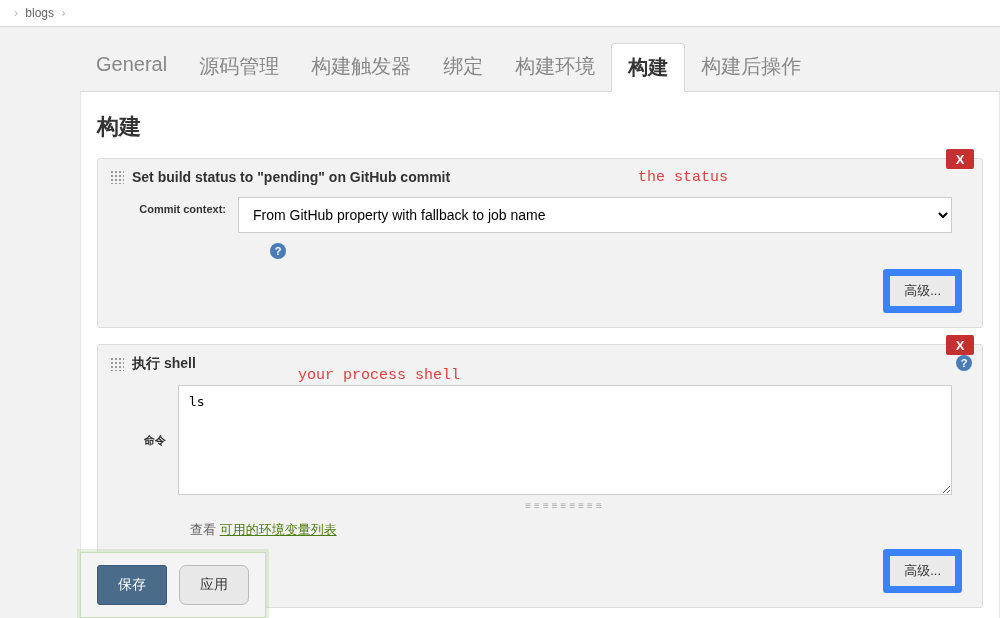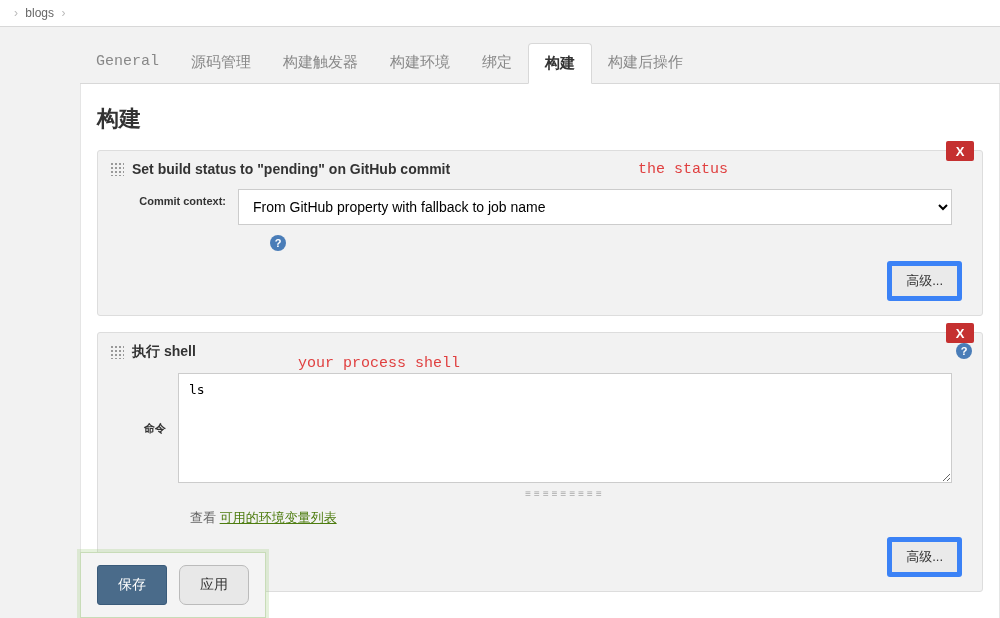--- a/index.html
+++ b/index.html
@@ -24,23 +24,22 @@
     .content { padding: 0 0 0 80px; }
     .tabbar {
       display: flex;
       border-bottom: 1px solid #d8d8d8;
       background: #f2f2f2;
       margin-top: 16px;
     }
     .tab {
       padding: 10px 16px;
       color: #888;
-      font-size: 15px;
-      cursor: pointer;
-      font-family: Liberation Mono, monospace;
+      font-size: 20px;
+      cursor: pointer;
     }
     .tab.active {
       background: #fff;
       border: 1px solid #d8d8d8;
       border-bottom: 1px solid #fff;
       margin-bottom: -1px;
       color: #333;
       font-weight: bold;
       border-radius: 4px 4px 0 0;
     }
@@ -131,21 +130,21 @@
       text-align: center;
       line-height: 16px;
       font-size: 11px;
       font-weight: bold;
       cursor: pointer;
     }
     .help-below { margin-left: 142px; margin-top: 6px; }
     .advanced-row { text-align: right; padding: 6px 20px 2px 0; }
     .advanced-btn {
       background: #eaeaea;
-      border: 5px solid #3b82f6;
+      border: 7px solid #3b82f6;
       padding: 6px 14px;
       font-size: 13px;
       cursor: pointer;
       border-radius: 3px;
       color: #333;
     }
     .textarea-box {
       width: 100%;
       height: 110px;
       padding: 8px 10px;
@@ -219,22 +218,22 @@
   <span class="sep">›</span>
   <span>blogs</span>
   <span class="sep">›</span>
 </div>
 
 <div class="content">
   <div class="tabbar">
     <div class="tab">General</div>
     <div class="tab">源码管理</div>
     <div class="tab">构建触发器</div>
+    <div class="tab">绑定</div>
     <div class="tab">构建环境</div>
-    <div class="tab">绑定</div>
     <div class="tab active">构建</div>
     <div class="tab">构建后操作</div>
   </div>
 
   <div class="page-body">
     <div class="page-title">构建</div>
 
     <div class="build-step">
       <button class="delete-btn">X</button>
       <div class="step-header">

